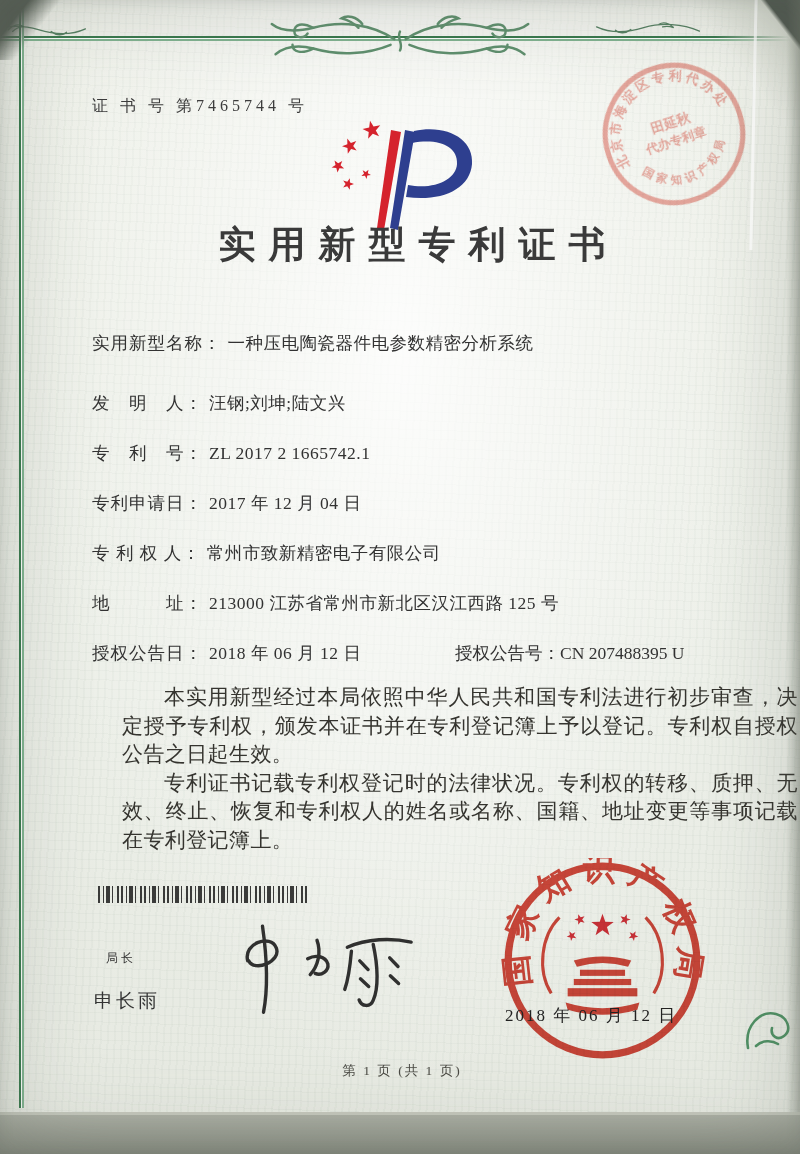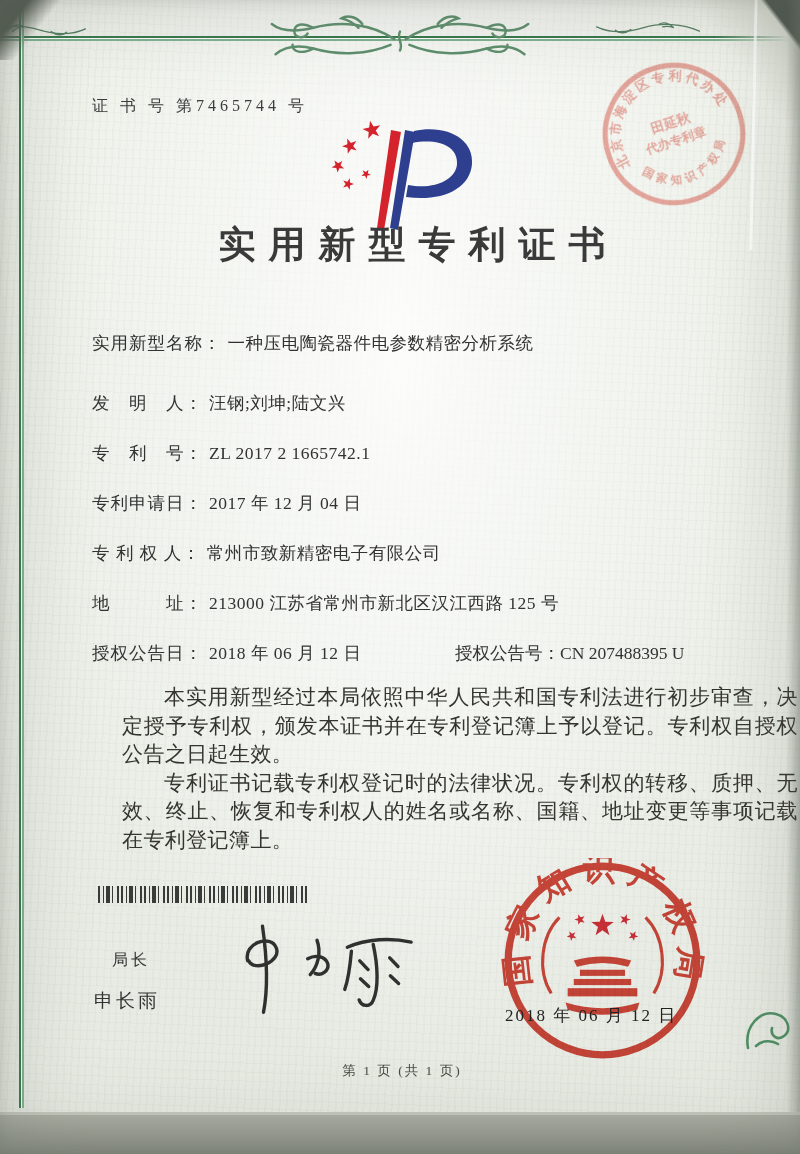--- a/index.html
+++ b/index.html
@@ -39,21 +39,21 @@
   .paras{left:74px;top:683px;width:676px;font-size:21px;line-height:28.5px;color:#35342f;
          text-align:justify;margin-left:48px;}
   .paras p{margin:0;text-indent:2em;letter-spacing:.4px;}
   .barcode{left:98px;top:886px;width:212px;height:17px;opacity:.82;
       background:repeating-linear-gradient(90deg,
         #141414 0 2px, transparent 2px 5px,
         #141414 5px 6px, transparent 6px 8px,
         #141414 8px 12px, transparent 12px 14px,
         #141414 14px 15px, transparent 15px 19px,
         #141414 19px 21px, transparent 21px 23px);}
-  .officer-title{left:112px;top:950px;font-size:16px;letter-spacing:3px;color:#333;}
+  .officer-title{left:106px;top:950px;font-size:12px;letter-spacing:3px;color:#333;}
   .officer-name{left:94px;top:988px;font-size:19px;letter-spacing:3px;color:#333;}
   .signature{left:222px;top:918px;width:210px;height:100px;}
   .seal{left:500px;top:858px;width:205px;height:205px;opacity:.93;mix-blend-mode:multiply;filter:blur(.3px);}
   .seal-date{left:505px;top:1004px;font-size:17px;letter-spacing:2px;color:#222;z-index:5;}
   .agency-stamp{left:596px;top:56px;width:156px;height:156px;transform:rotate(-18deg);
       opacity:.5;filter:blur(.7px);mix-blend-mode:multiply;}
   .footer{left:0;width:764px;top:1062px;text-align:center;font-size:13.5px;letter-spacing:2px;color:#4a4a44;margin-left:20px;}
   .ornament-center{left:268px;top:12px;width:264px;height:58px;}
   .ornament-left{left:-26px;top:18px;width:120px;height:32px;opacity:.85;}
   .ornament-right{left:588px;top:16px;width:120px;height:32px;opacity:.85;}

